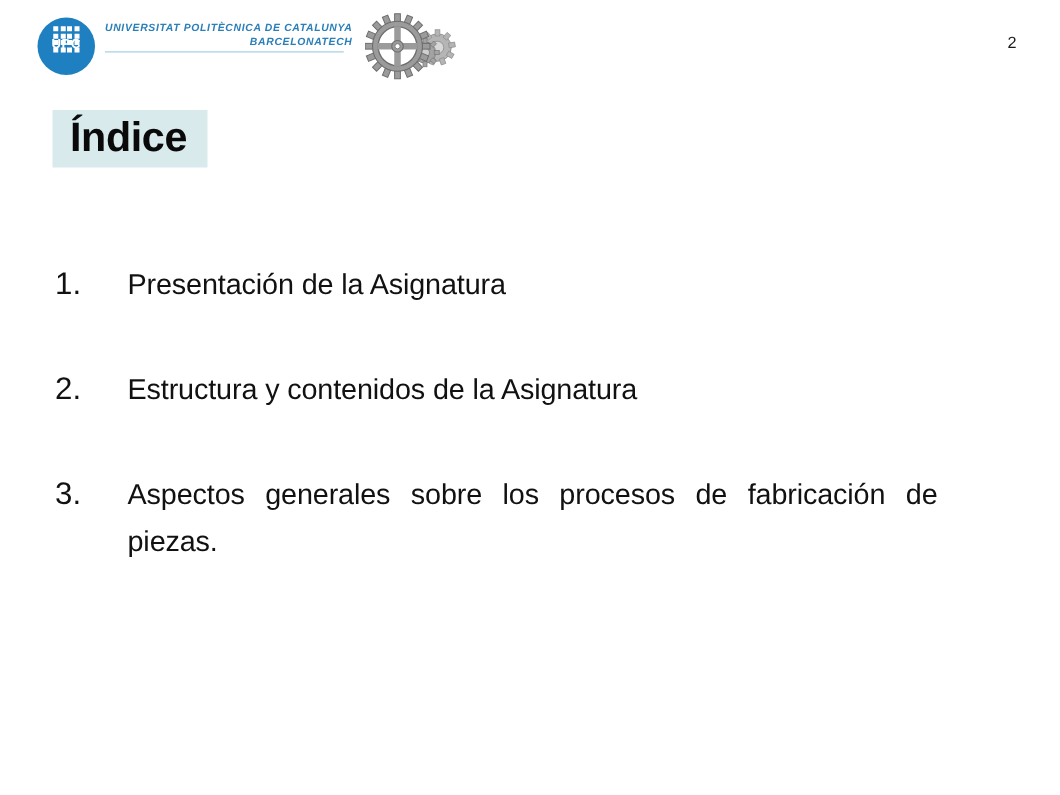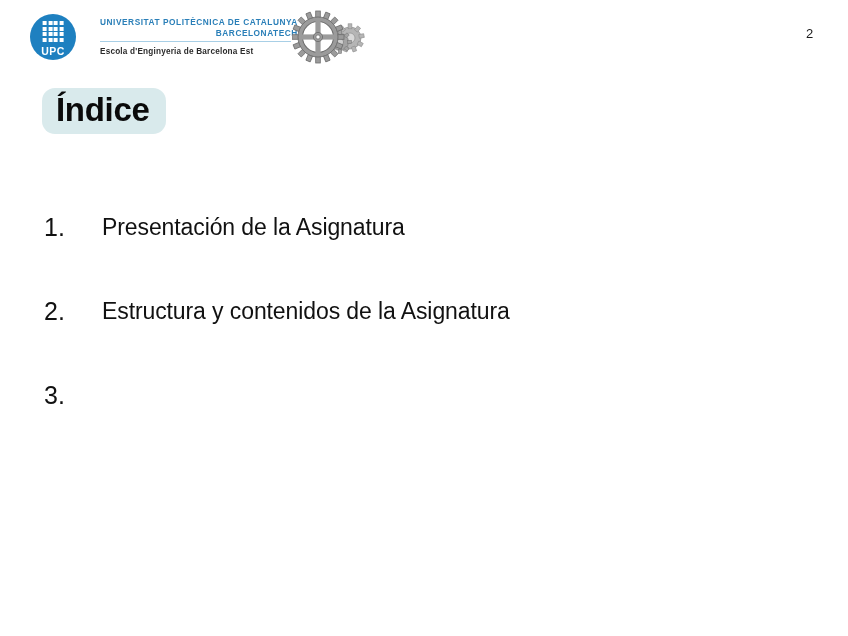--- a/index.html
+++ b/index.html
@@ -53,33 +53,34 @@
   .upc-dot-grid i {
     display: block;
     width: 4px;
     height: 4px;
     background: #ffffff;
   }
   .upc-wordmark {
     position: absolute;
     left: 0;
     right: 0;
-    bottom: 4px;
+    bottom: 20px;
     text-align: center;
     color: #ffffff;
     font-size: 10.5px;
     font-weight: bold;
     letter-spacing: 0.5px;
     line-height: 1;
     font-family: "Liberation Sans", sans-serif;
   }
 
   .brand-text {
-    margin-left: 24px;
+    margin-left: 8px;
     padding-top: 3px;
+    font-style: italic;
   }
   .brand-line-1 {
     color: #2a7fb8;
     font-size: 8.3px;
     font-weight: bold;
     letter-spacing: 0.55px;
     line-height: 10.5px;
     white-space: nowrap;
   }
   .brand-line-2 {
@@ -134,21 +135,20 @@
     font-family: "Liberation Sans", sans-serif;
   }
 
   
   .slide-title-box {
     position: absolute;
     left: 42px;
     top: 88px;
     padding: 3px 16px 5px 14px;
     background: #d9eaec;
-    border-radius: 13px;
   }
   .slide-title-text {
     font-size: 33px;
     font-weight: bold;
     color: #0a0a0a;
     line-height: 38px;
     letter-spacing: -0.3px;
   }
 
   
@@ -213,21 +213,20 @@
           <i></i>
           <i></i>
       </div>
       <div class="upc-wordmark">UPC</div>
     </div>
 
     <div class="brand-text">
       <div class="brand-line-1">UNIVERSITAT POLITÈCNICA DE CATALUNYA</div>
       <div class="brand-line-2">BARCELONATECH</div>
       <div class="brand-divider"></div>
-      <div class="brand-line-3">Escola d'Enginyeria de Barcelona Est</div>
     </div>
 
   </div>
 
   <div class="gear-mark">
     <svg width="80" height="58" viewBox="0 0 80 58" xmlns="http://www.w3.org/2000/svg">
       <defs>
         <g id="gearteeth"></g>
       </defs>
 
@@ -312,15 +311,16 @@
     <div class="agenda-text">Presentación de la Asignatura</div>
   </div>
 
   <div class="agenda-item">
     <div class="agenda-number">2.</div>
     <div class="agenda-text">Estructura y contenidos de la Asignatura</div>
   </div>
 
   <div class="agenda-item">
     <div class="agenda-number">3.</div>
+    <div class="agenda-text justified">Aspectos generales sobre los procesos de fabricación de piezas.</div>
   </div>
 
 </div>
 
 </body></html>

